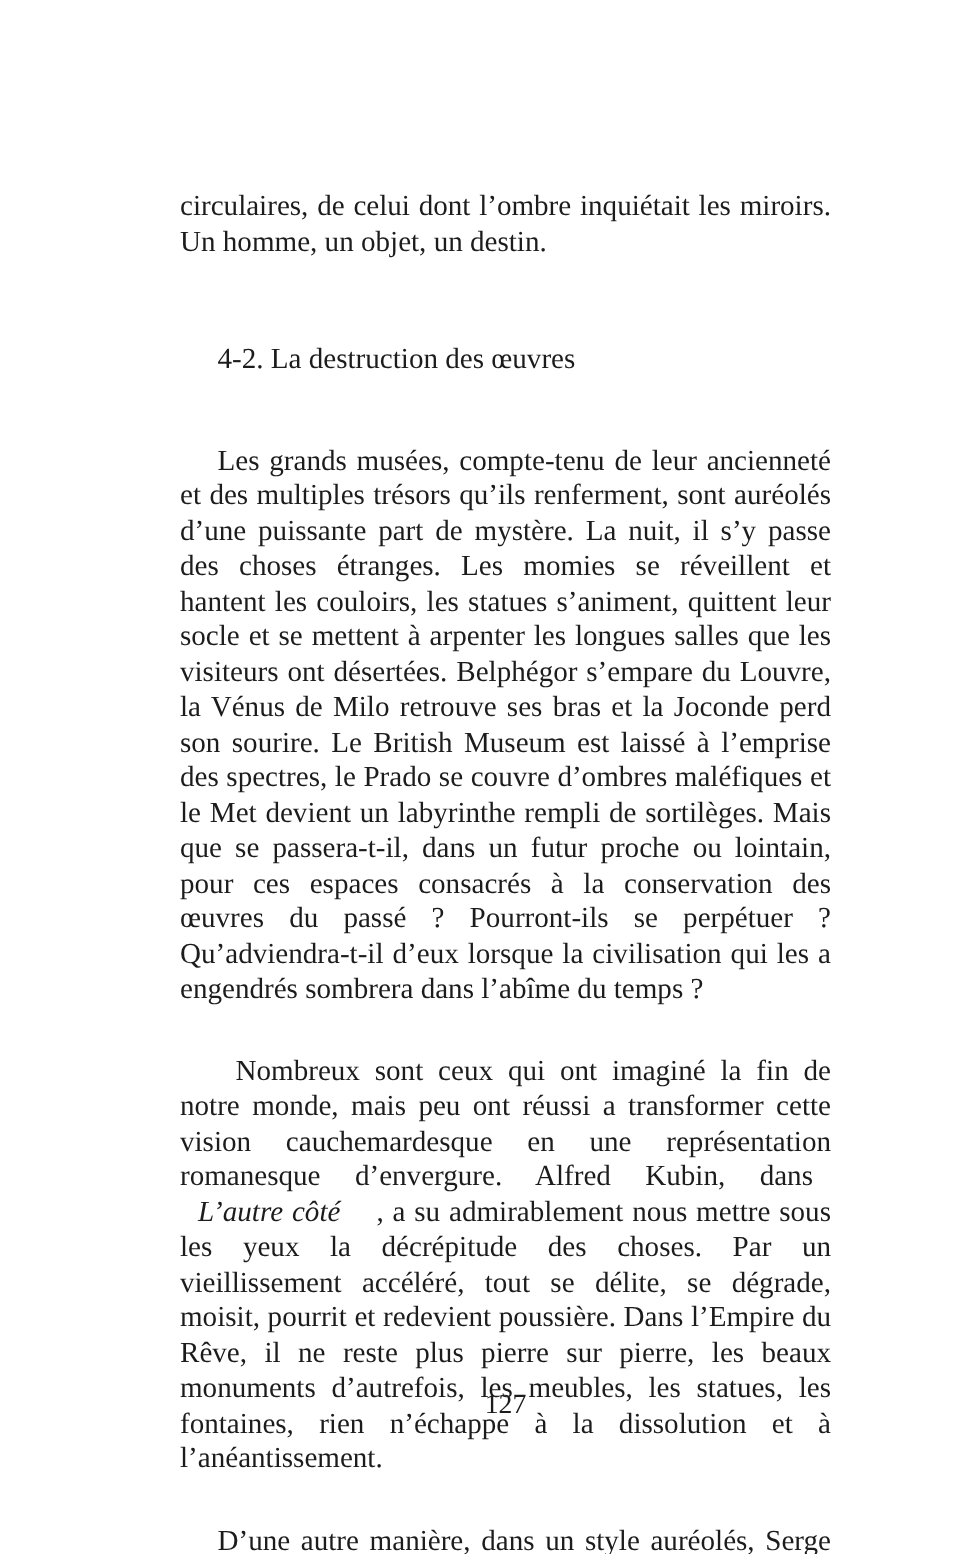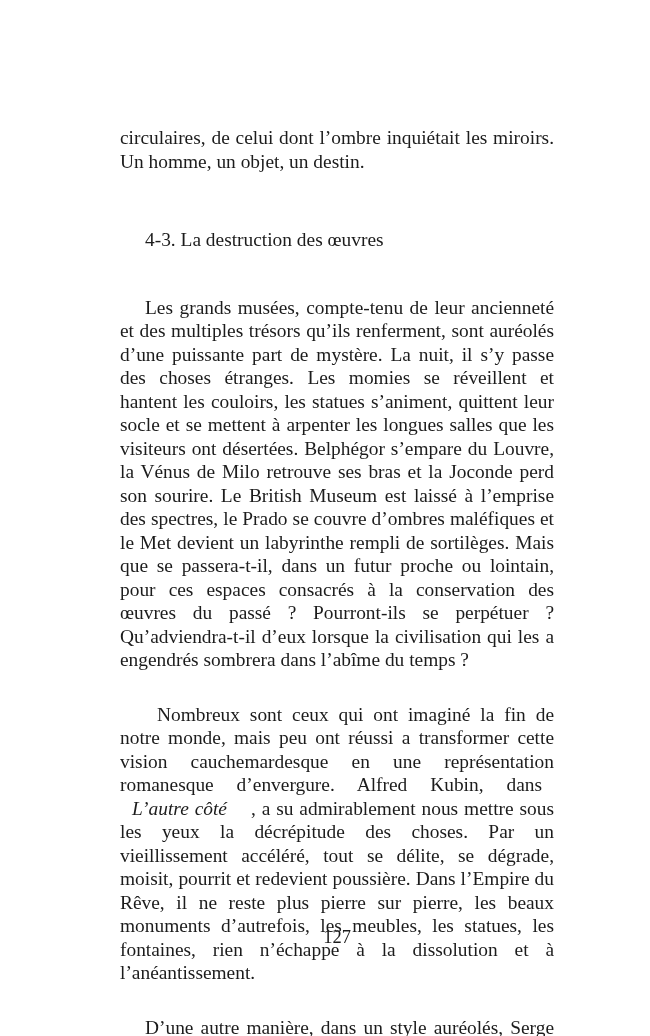--- a/index.html
+++ b/index.html
@@ -48,21 +48,21 @@
   }
 </style>
 </head>
 <body>
 
 <div class="page">
   <div class="text-block">
 
     <p>circulaires, de celui dont l’ombre inquiétait les miroirs. Un homme, un objet, un destin.</p>
 
-    <h2 class="section-heading">4-3. La destruction des œuvres</h2>
+    <h2 class="section-heading">4-2. La destruction des œuvres</h2>
 
     <p class="indent">Les grands musées, compte-tenu de leur ancienneté et des multiples trésors qu’ils renferment, sont auréolés d’une puissante part de mystère. La nuit, il s’y passe des choses étranges. Les momies se réveillent et hantent les couloirs, les statues s’animent, quittent leur socle et se mettent à arpenter les longues salles que les visiteurs ont désertées. Belphégor s’empare du Louvre, la Vénus de Milo retrouve ses bras et la Joconde perd son sourire. Le British Museum est laissé à l’emprise des spectres, le Prado se couvre d’ombres maléfiques et le Met devient un labyrinthe rempli de sortilèges. Mais que se passera-t-il, dans un futur proche ou lointain, pour ces espaces consacrés à la conservation des œuvres du passé ? Pourront-ils se perpétuer ? Qu’adviendra-t-il d’eux lorsque la civilisation qui les a engendrés sombrera dans l’abîme du temps ?</p>
 
     <p class="indent"><span>Nombreux sont ceux qui ont imaginé la fin de notre monde, mais peu ont réussi a transformer cette vision cauchemardesque en une représentation romanesque d’envergure. Alfred Kubin, dans </span><span class="italic">L’autre côté</span><span>, a su admirablement nous mettre sous les yeux la décrépitude des choses. Par un vieillissement accéléré, tout se délite, se dégrade, moisit, pourrit et redevient poussière. Dans l’Empire du Rêve, il ne reste plus pierre sur pierre, les beaux monuments d’autrefois, les meubles, les statues, les fontaines, rien n’échappe à la dissolution et à l’anéantissement.</span></p>
 
     <p class="indent">D’une autre manière, dans un style auréolés, Serge Brussolo s’essaye, à son tour, à la description d’un monde apocalyptique.</p>
 
   </div>
 
   <div class="page-number">127</div>

